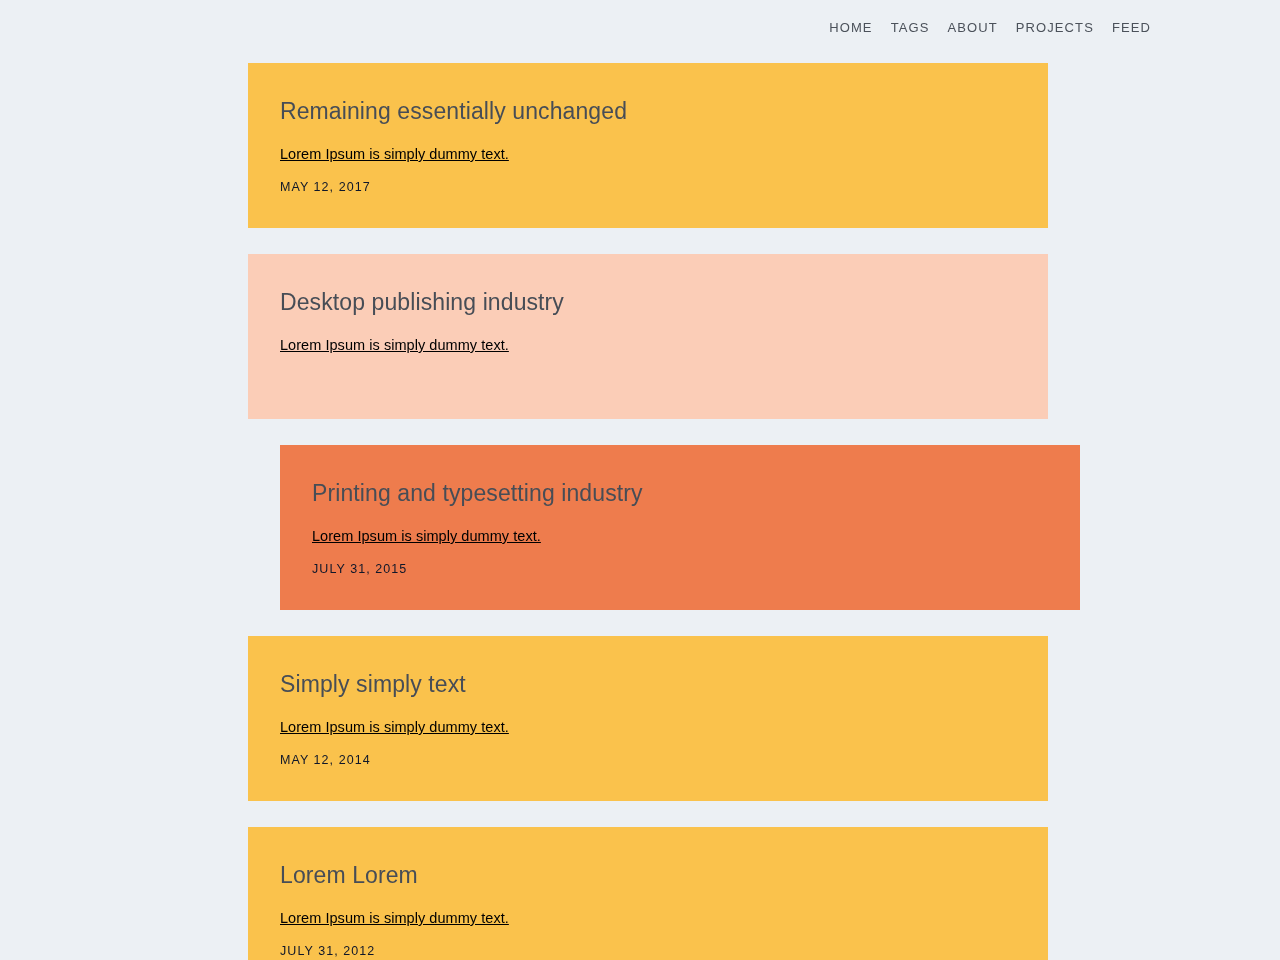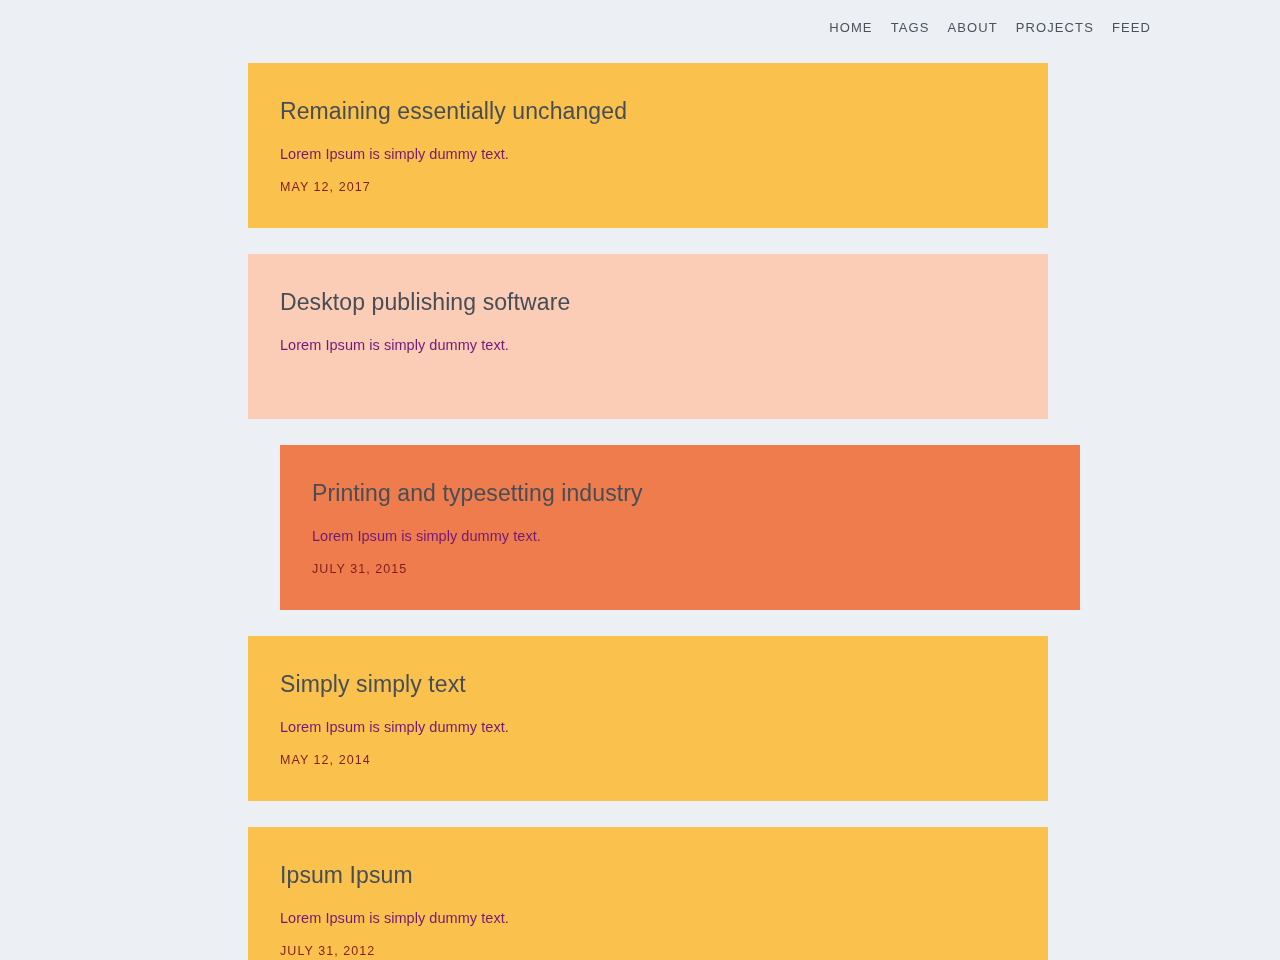--- a/index.html
+++ b/index.html
@@ -85,30 +85,31 @@
   }
   .post-link {
     color: inherit;
     text-decoration: none;
     cursor: pointer;
   }
   .post-excerpt {
     margin: 18px 0 0 0;
     font-size: 14.5px;
     line-height: 20px;
-    color: #701a75;
+    color: #000000;
     letter-spacing: 0.05px;
+    text-decoration: underline;
   }
   .post-date {
     display: block;
     margin-top: 15px;
     font-size: 12.5px;
     line-height: 17px;
     letter-spacing: 1.05px;
-    color: #7f1d1d;
+    color: #0f172a;
     text-transform: uppercase;
   }
 </style>
 </head>
 <body style="background-color: rgb(236, 240, 244);">
 
 <div class="page">
 
   <nav class="site-nav">
     <ul class="nav-list">
@@ -136,21 +137,21 @@
       <li class="post-card h-std" style="background-color: rgb(250, 194, 76);">
         <h2 class="post-title">
           <a class="post-link">Remaining essentially unchanged</a>
         </h2>
         <p class="post-excerpt">Lorem Ipsum is simply dummy text.</p>
         <span class="post-date">MAY 12, 2017</span>
       </li>
 
       <li class="post-card h-std" style="background-color: rgb(251, 205, 183);">
         <h2 class="post-title">
-          <a class="post-link">Desktop publishing software</a>
+          <a class="post-link">Desktop publishing industry</a>
         </h2>
         <p class="post-excerpt">Lorem Ipsum is simply dummy text.</p>
       </li>
 
       <li class="post-card h-std" style="background-color: rgb(238, 124, 77); margin-left: 32px;">
         <h2 class="post-title">
           <a class="post-link">Printing and typesetting industry</a>
         </h2>
         <p class="post-excerpt">Lorem Ipsum is simply dummy text.</p>
         <span class="post-date">JULY 31, 2015</span>
@@ -159,21 +160,21 @@
       <li class="post-card h-std" style="background-color: rgb(250, 194, 76);">
         <h2 class="post-title">
           <a class="post-link">Simply simply text</a>
         </h2>
         <p class="post-excerpt">Lorem Ipsum is simply dummy text.</p>
         <span class="post-date">MAY 12, 2014</span>
       </li>
 
       <li class="post-card h-std" style="background-color: rgb(250, 194, 76);">
         <h2 class="post-title">
-          <a class="post-link">Ipsum Ipsum</a>
+          <a class="post-link">Lorem Lorem</a>
         </h2>
         <p class="post-excerpt">Lorem Ipsum is simply dummy text.</p>
         <span class="post-date">JULY 31, 2012</span>
       </li>
 
     </ul>
   </main>
 
 </div>
 

